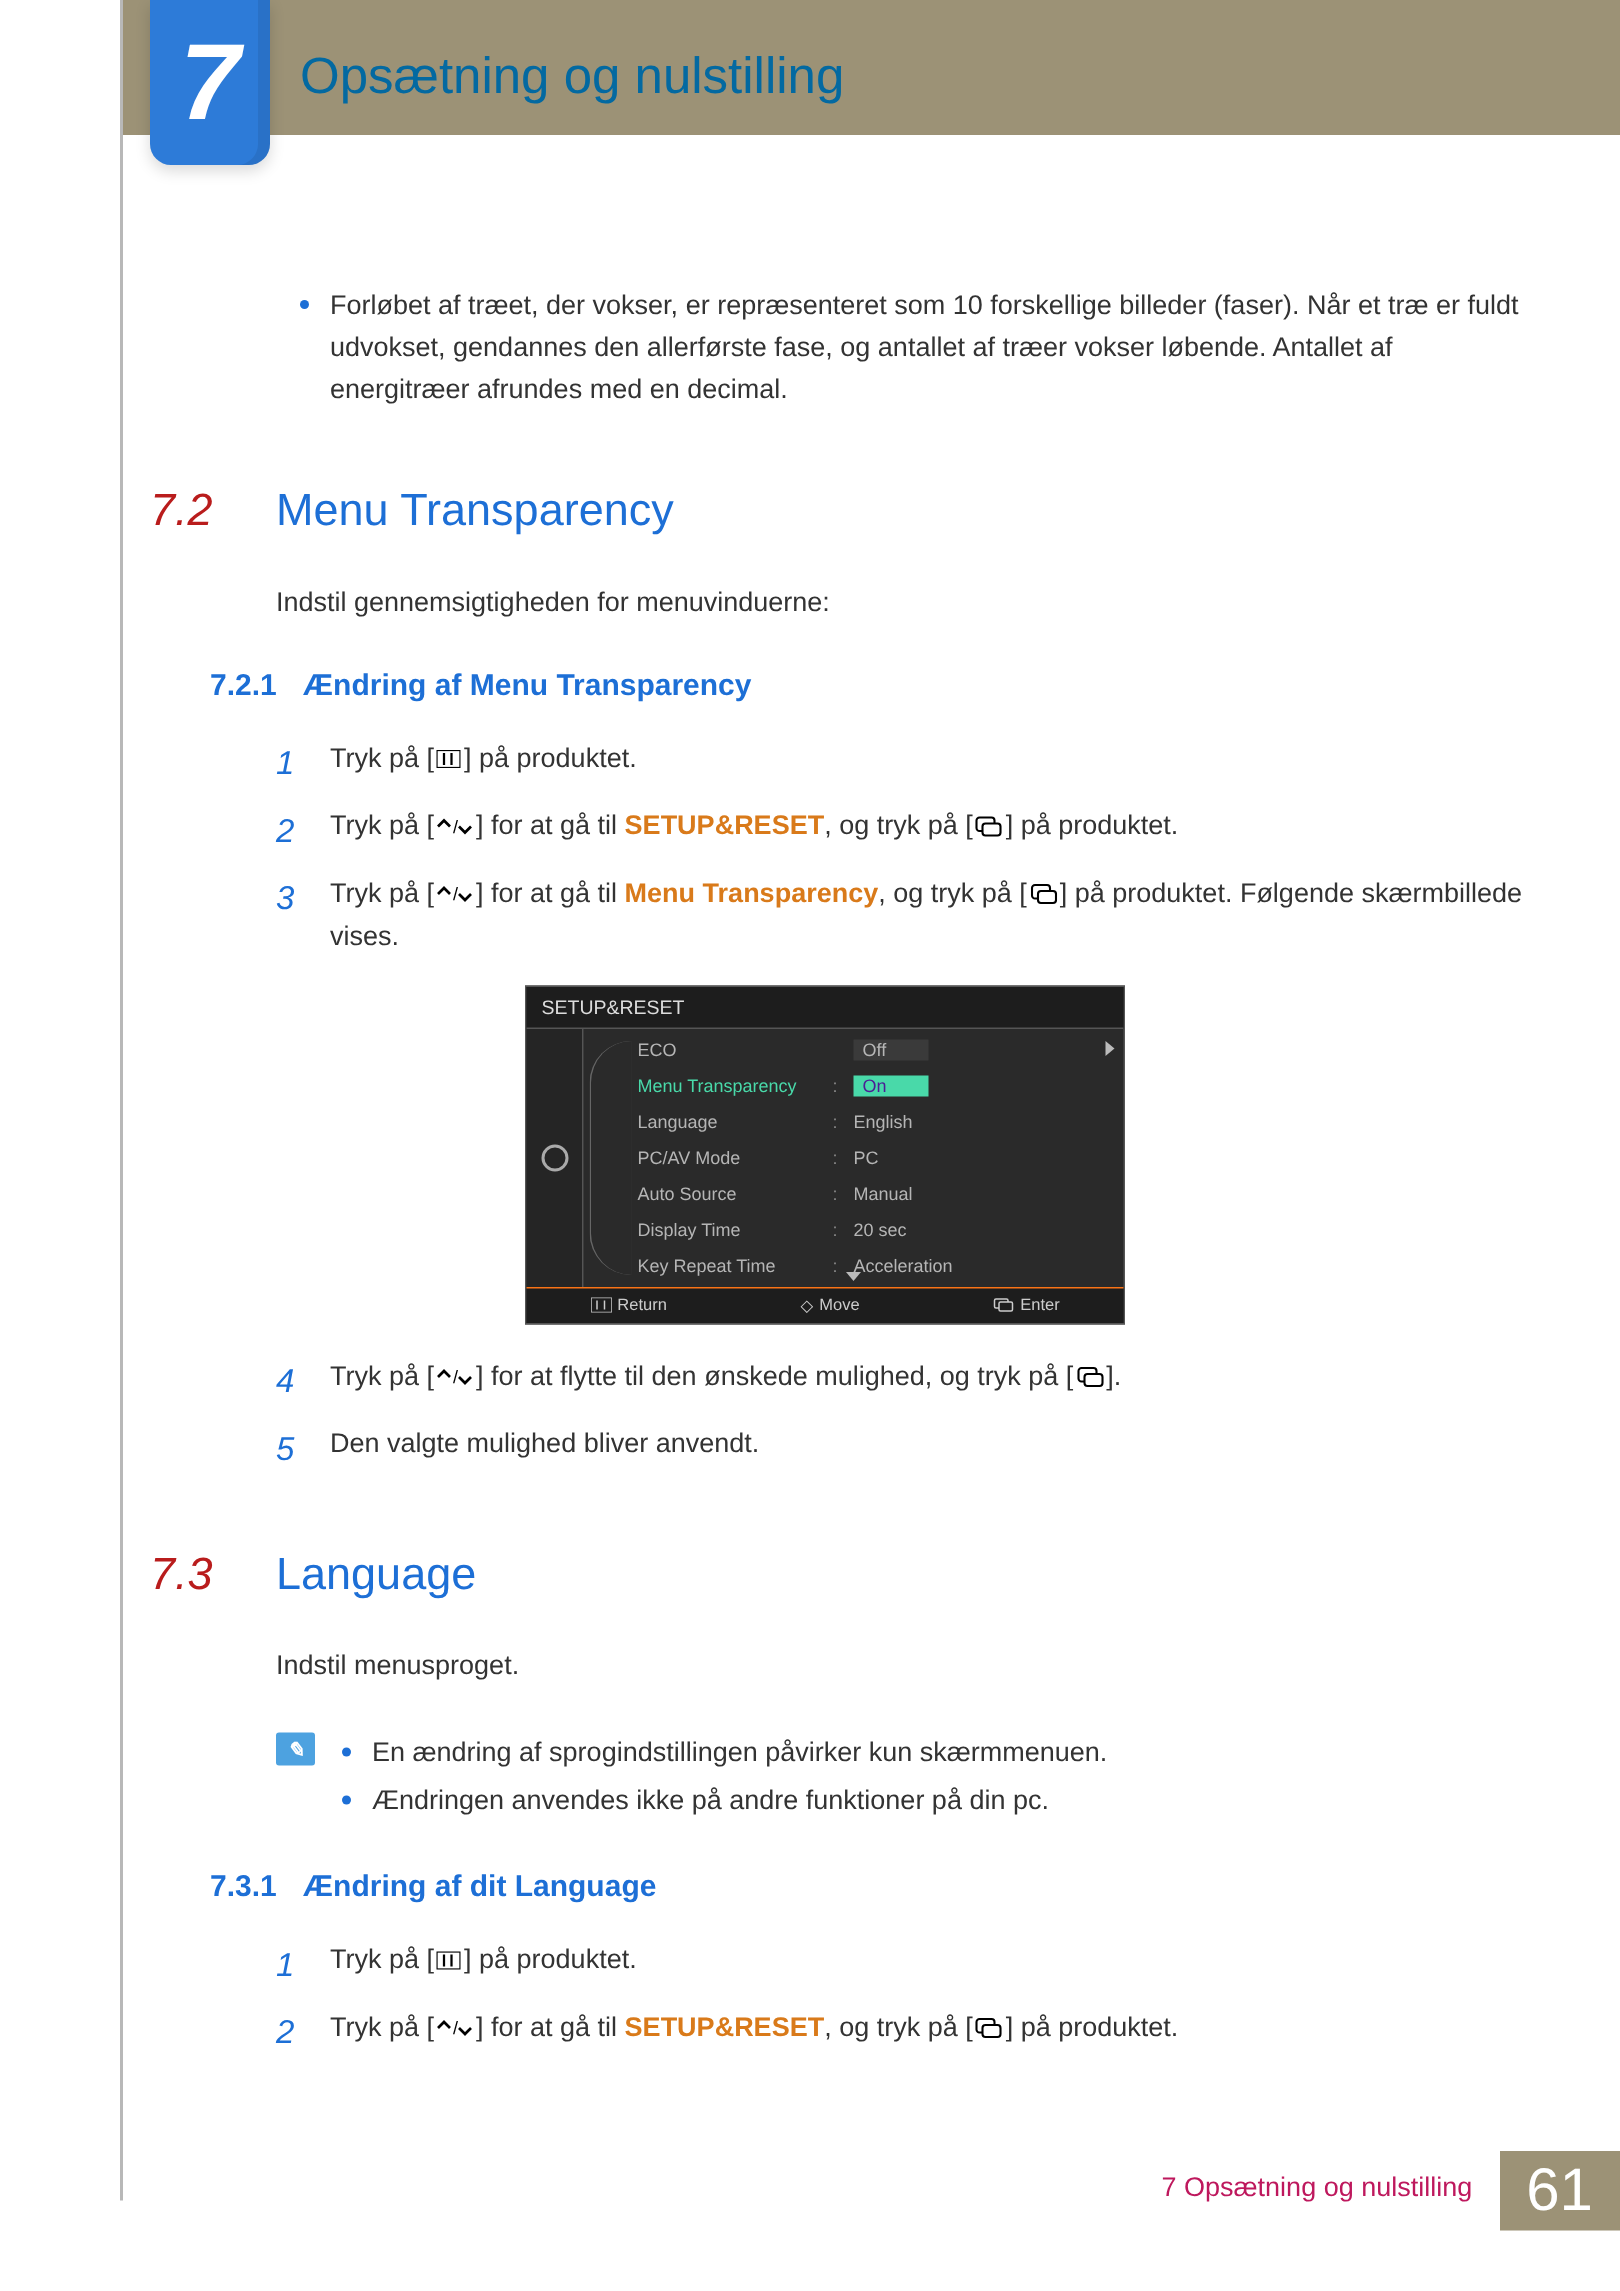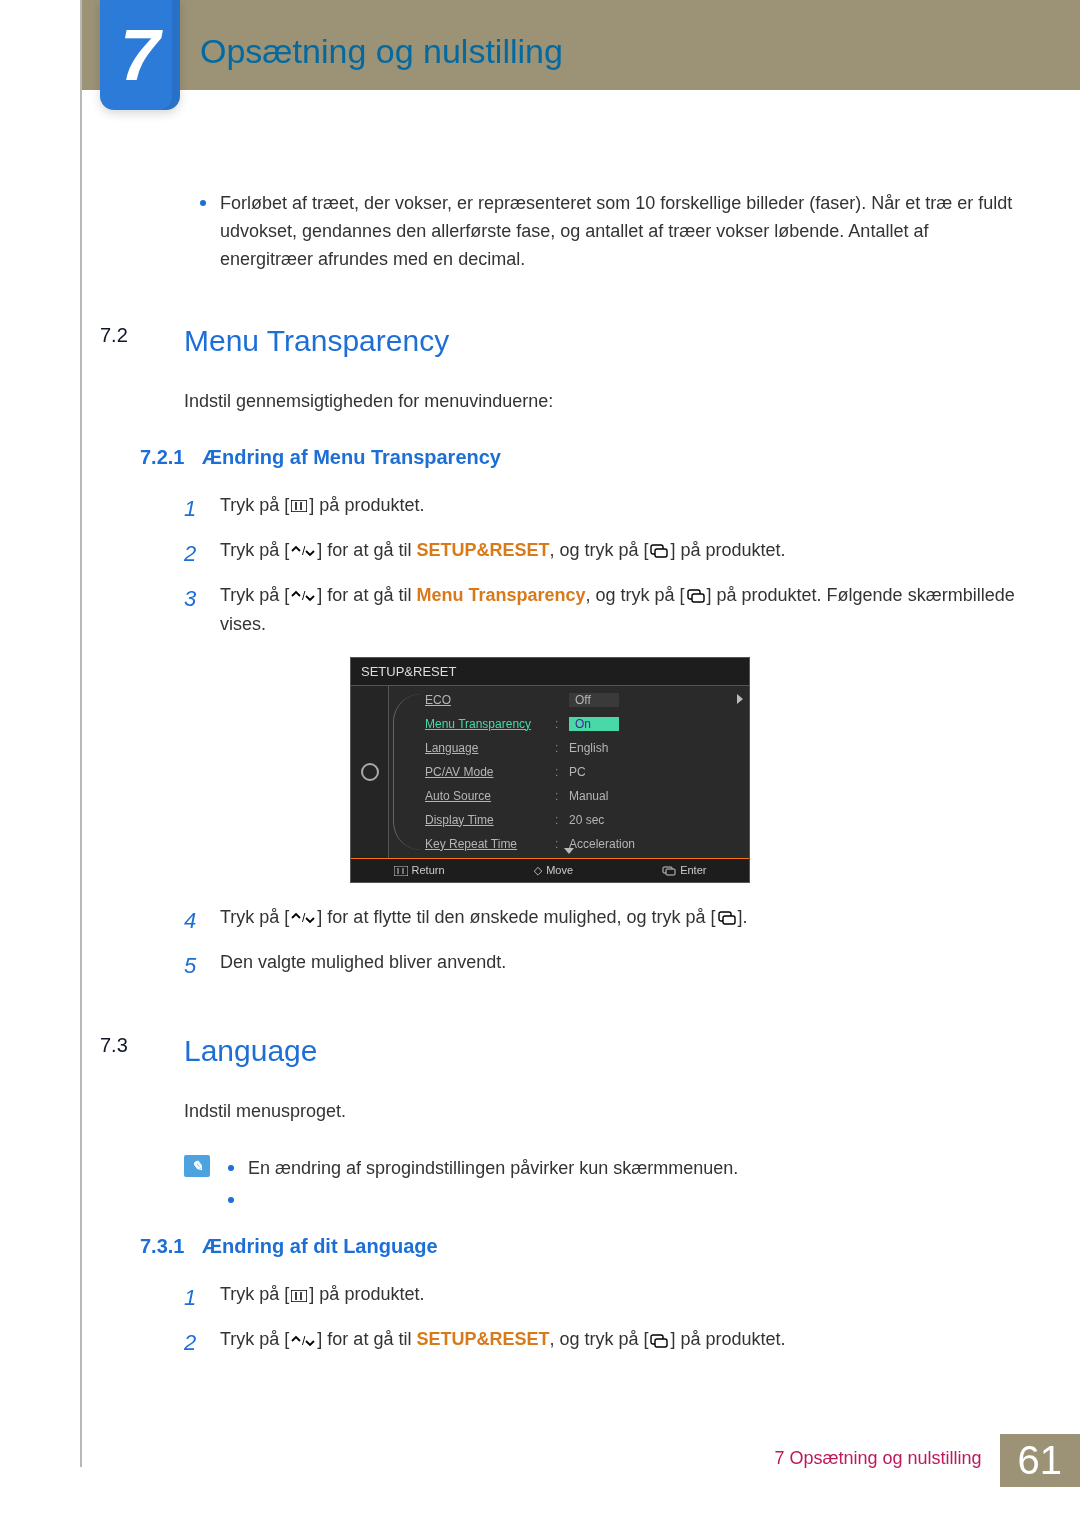--- a/index.html
+++ b/index.html
@@ -44,21 +44,21 @@
   }
   .content {
     position: absolute;
     top: 190px; left: 100px; right: 60px;
   }
   .section-head {
     display: flex; gap: 24px;
     margin-top: 50px; margin-bottom: 30px;
   }
   .section-head .secnum {
-    color: #0f172a; font-size: 20px; width: 60px;
+    color: #b91c1c; font-size: 30px; width: 60px; font-style: italic;
   }
   .section-head .sectitle {
     color: #1d6fd6; font-size: 30px;
   }
   .subsection-head {
     color: #1d6fd6; font-size: 20px; font-weight: bold;
     margin-left: 40px; margin-bottom: 22px;
   }
   .subsection-head .subnum { margin-right: 12px; }
   .body-text {
@@ -108,21 +108,21 @@
     width: 38px; background: #252525; border-right: 1px solid #555;
     display: flex; flex-direction: column; align-items: center; justify-content: center;
   }
   .osd-gear { width: 18px; height: 18px; border: 2px solid #aaa; border-radius: 50%; position: relative; }
   .osd-arc-left {
     position: absolute; left: 42px; top: 8px; bottom: 8px; width: 28px;
     border-left: 1px solid #666; border-radius: 40px 0 0 40px;
   }
   .osd-list { flex: 1; padding: 4px 0 4px 36px; display: flex; flex-direction: column; gap: 4px; position: relative;}
   .osd-row { display: flex; align-items: center; height: 20px; }
-  .osd-label { width: 130px; text-decoration: underline; }
+  .osd-label { width: 130px; }
   .osd-colon { width: 14px; color: #888; }
   .osd-val { flex: 1; }
   .osd-row.selected .osd-label { color: #49d9a9; }
   .osd-valbox-off { background: #3a3a3a; padding: 0 6px; display:inline-block; min-width:50px;}
   .osd-valbox-on  { background: #49d9a9; color: #4c1d95; padding: 0 6px; display:inline-block; min-width:50px;}
   .osd-tri-right {
     position: absolute; right: 6px; top: 8px;
     width: 0; height: 0; border-top: 5px solid transparent; border-bottom: 5px solid transparent;
     border-left: 6px solid #bbb;
   }
@@ -322,20 +322,21 @@
 
   <div class="note-row">
     <div class="note-icon">✎</div>
     <div style="flex:1">
       <div class="bullet-line">
         <span class="bullet-dot"></span>
         <span>En ændring af sprogindstillingen påvirker kun skærmmenuen.</span>
       </div>
       <div class="bullet-line">
         <span class="bullet-dot"></span>
+        <span>Ændringen anvendes ikke på andre funktioner på din pc.</span>
       </div>
     </div>
   </div>
 
   <div style="height:28px"></div>
 
   <div class="subsection-head">
     <span class="subnum">7.3.1</span>
     <span>Ændring af dit Language</span>
   </div>

